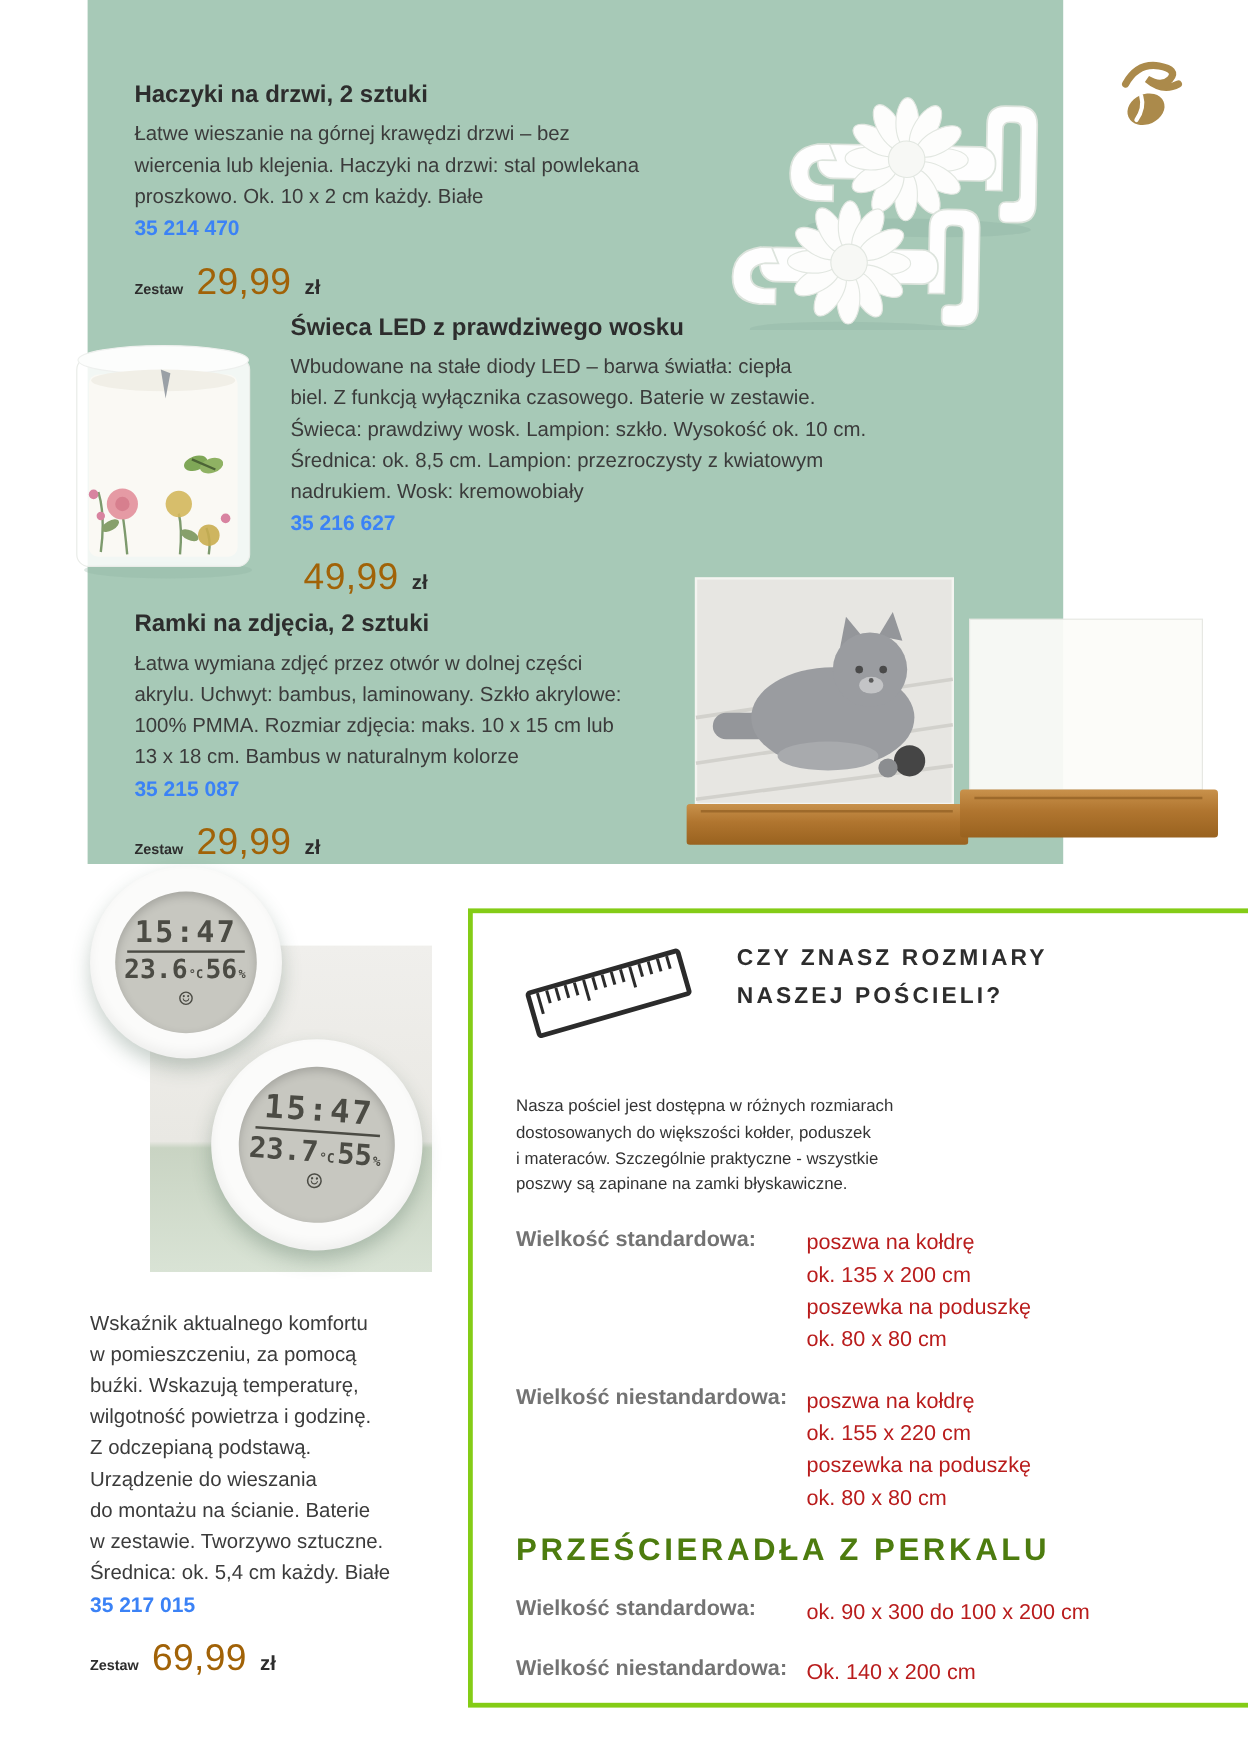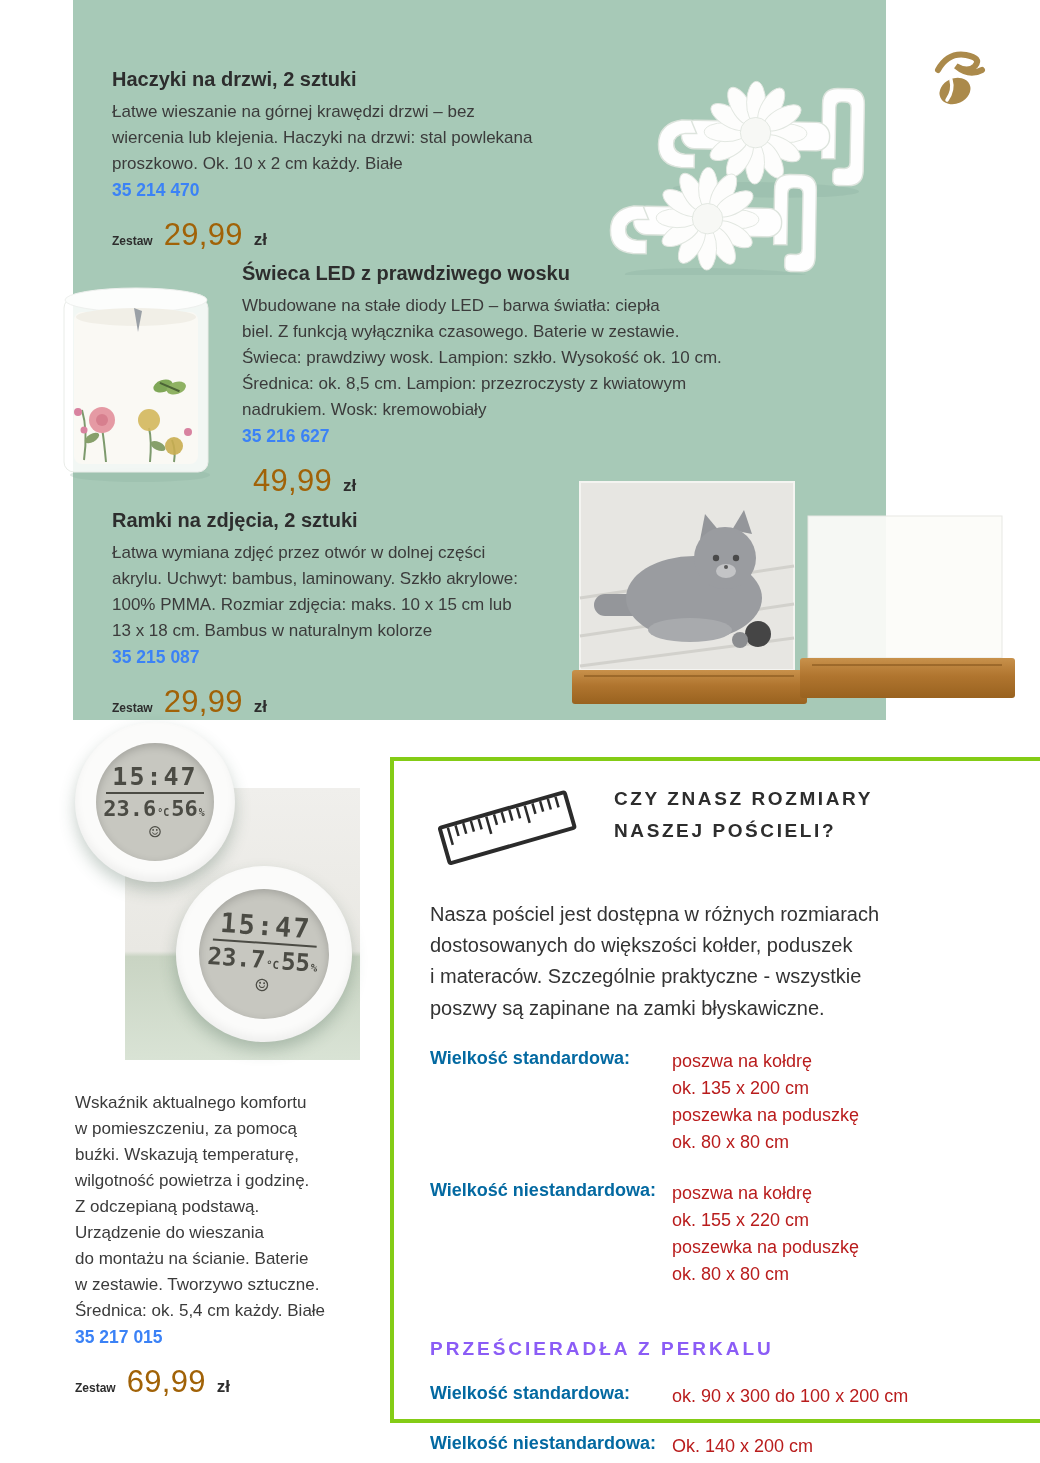--- a/index.html
+++ b/index.html
@@ -17,25 +17,25 @@
   .price-row { display:flex; align-items:baseline; gap:11px; margin-top:16px; }
   .price-prefix { font-size:12px; font-weight:bold; color:#2d2d2d; }
   .price-amount { font-size:31px; color:#a16207; letter-spacing:0.3px; }
   .price-currency { font-size:17px; font-weight:bold; color:#2d2d2d; }
 
   
   .info-box { position:absolute; left:390px; top:757px; width:662px; height:666px;
               background:#ffffff; border:4px solid #84cc16; padding:14px 28px 28px 36px; }
   .info-header { display:flex; gap:24px; align-items:flex-start; }
   .info-heading { font-size:19px; font-weight:bold; color:#2d2d2d; letter-spacing:2.6px; line-height:1.7; white-space:pre-line; margin-top:8px; }
-  .info-intro { font-size:20px; line-height:1.56; white-space:pre-line; margin-top:24px; color:#333; }
+  .info-intro { font-size:14px; line-height:1.56; white-space:pre-line; margin-top:36px; color:#333; }
   .size-row { display:flex; margin-top:24px; }
-  .size-label { width:242px; flex:0 0 242px; font-size:18px; font-weight:bold; color:#0369a1; }
+  .size-label { width:242px; flex:0 0 242px; font-size:18px; font-weight:bold; color:#737373; }
   .size-value { font-size:18px; line-height:1.5; white-space:pre-line; color:#b91c1c; }
-  .perkal-heading { font-size:19px; font-weight:bold; letter-spacing:3px; color:#8b5cf6; margin-top:50px; }
+  .perkal-heading { font-size:26px; font-weight:bold; letter-spacing:3px; color:#4d7c0f; margin-top:14px; }
   .perkal-row { display:flex; margin-top:23px; }
 
   
   .thermo-photo { position:absolute; left:125px; top:788px; width:235px; height:272px;
                   background:linear-gradient(180deg,#f0efec 0%, #e9e8e3 60%, #c9d4c3 62%, #d9e3d5 100%); }
   .therm { position:absolute; background:#fbfbfa; border-radius:50%;
            box-shadow:0 8px 16px rgba(55,85,70,0.28), inset 0 -5px 10px rgba(0,0,0,0.05); }
   .therm-lcd { position:absolute; left:13%; top:13%; width:74%; height:74%; background:#c7c7c0; border-radius:50%;
                display:flex; flex-direction:column; align-items:center; justify-content:center;
                font-family:"DejaVu Sans Mono", monospace; font-weight:bold; color:#4b4b44;

